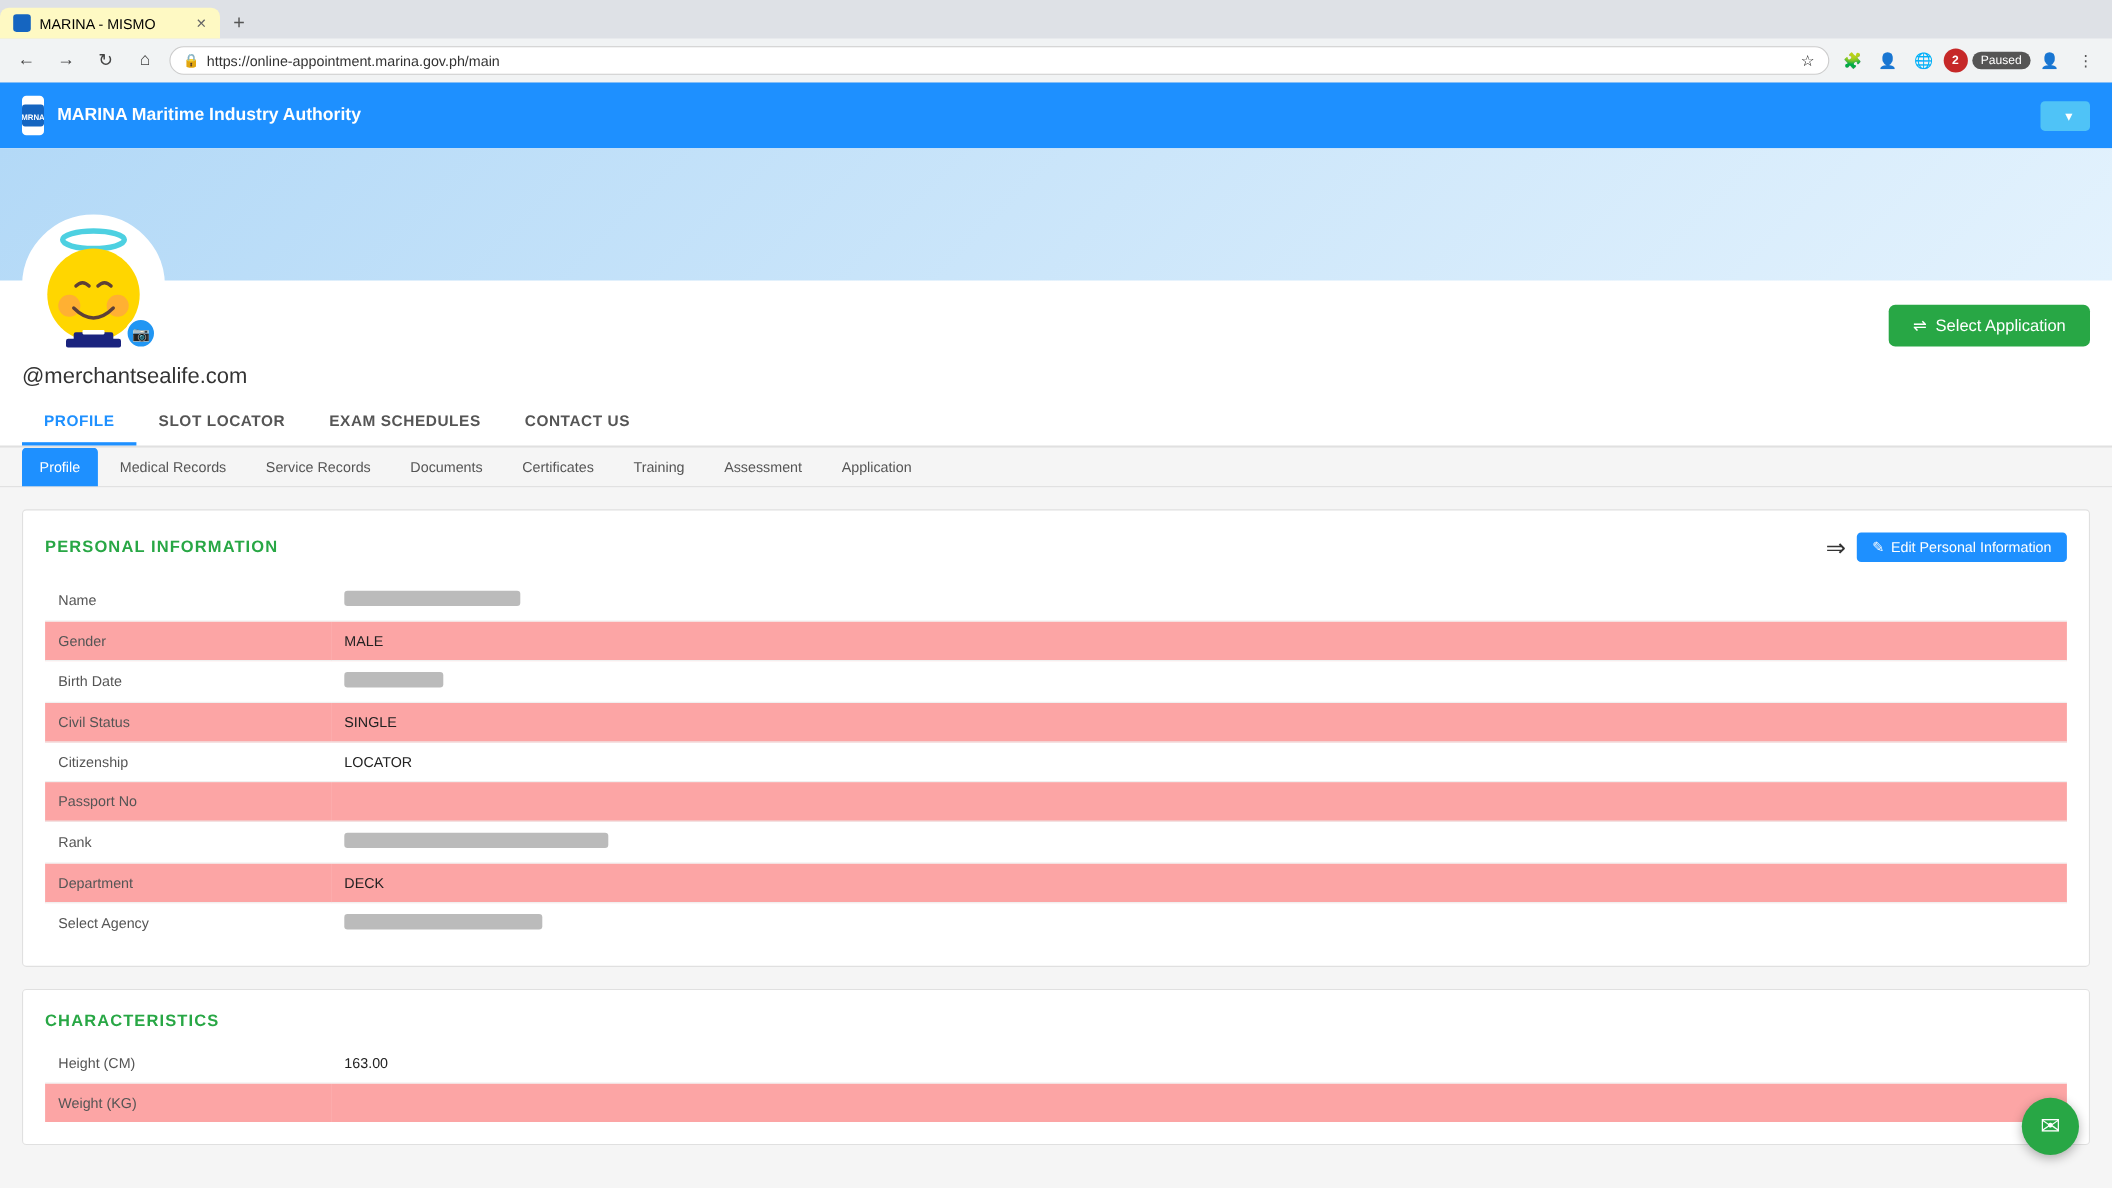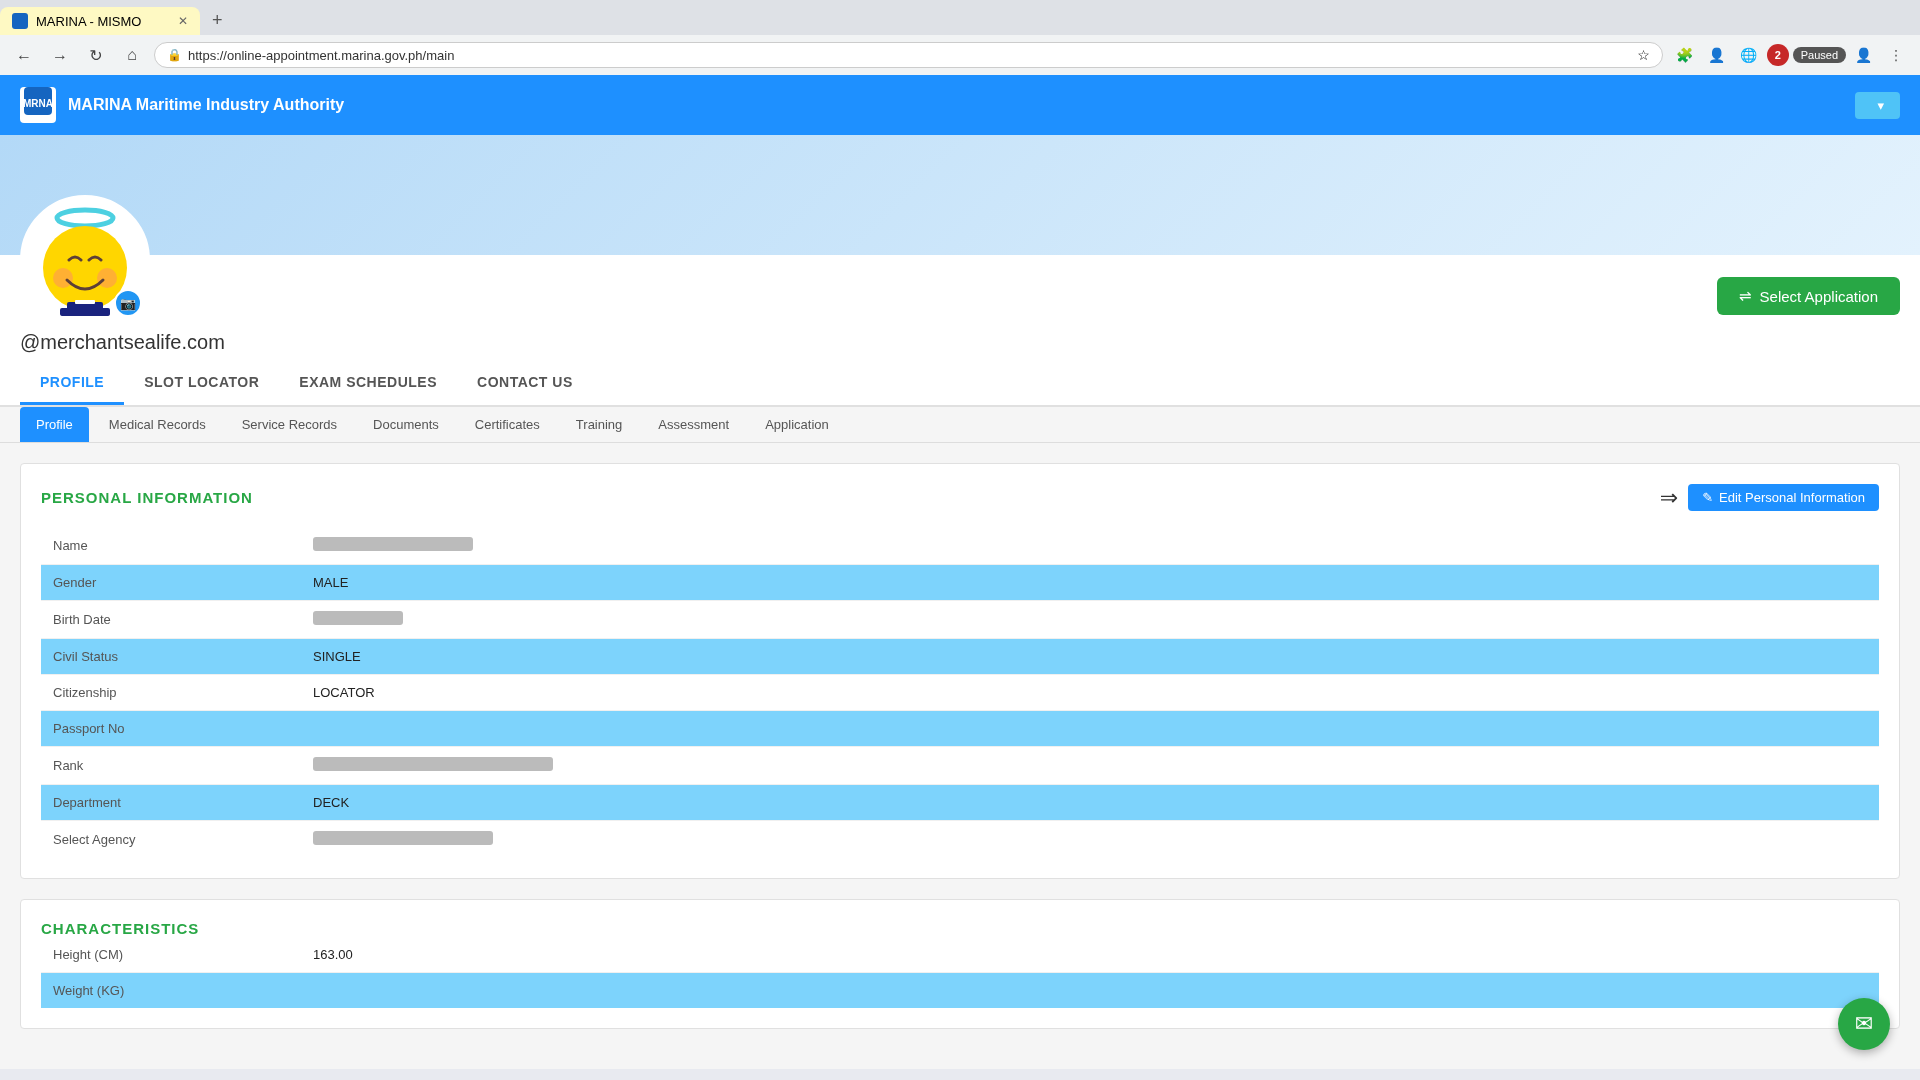--- a/index.html
+++ b/index.html
@@ -115,24 +115,24 @@
 
     
     .app-header {
       background: #1e90ff;
       padding: 12px 20px;
       display: flex;
       align-items: center;
       gap: 12px;
     }
     .app-logo {
-      width: 36px; height: 36px;
+      width: 20px; height: 36px;
       background: #fff;
       border-radius: 4px;
-      display: flex; justify-content: center;
+      display: flex; align-items: center; justify-content: center;
       font-size: 10px;
       font-weight: bold;
       color: #1e90ff;
     }
     .app-title {
       color: white;
       font-size: 16px;
       font-weight: 700;
     }
     .app-header-right {
@@ -320,35 +320,36 @@
     .info-table td:first-child {
       width: 260px;
       color: #555;
       font-size: 13px;
       font-weight: 500;
     }
     .info-table td:last-child {
       color: #222;
       font-size: 13px;
     }
-    .info-row-alt { background: #7dd3fc; }
+    .info-row-alt { background: #fca5a5; }
     .redacted-bar {
       display: inline-block;
       background: #bbb;
       border-radius: 3px;
       height: 14px;
     }
 
     
     .char-title {
       color: #28a745;
       font-size: 15px;
       font-weight: 700;
       text-transform: uppercase;
       letter-spacing: 1px;
+      margin-bottom: 12px;
     }
 
     
     .chat-fab {
       position: fixed;
       bottom: 30px;
       right: 30px;
       background: #28a745;
       color: white;
       border: none;

